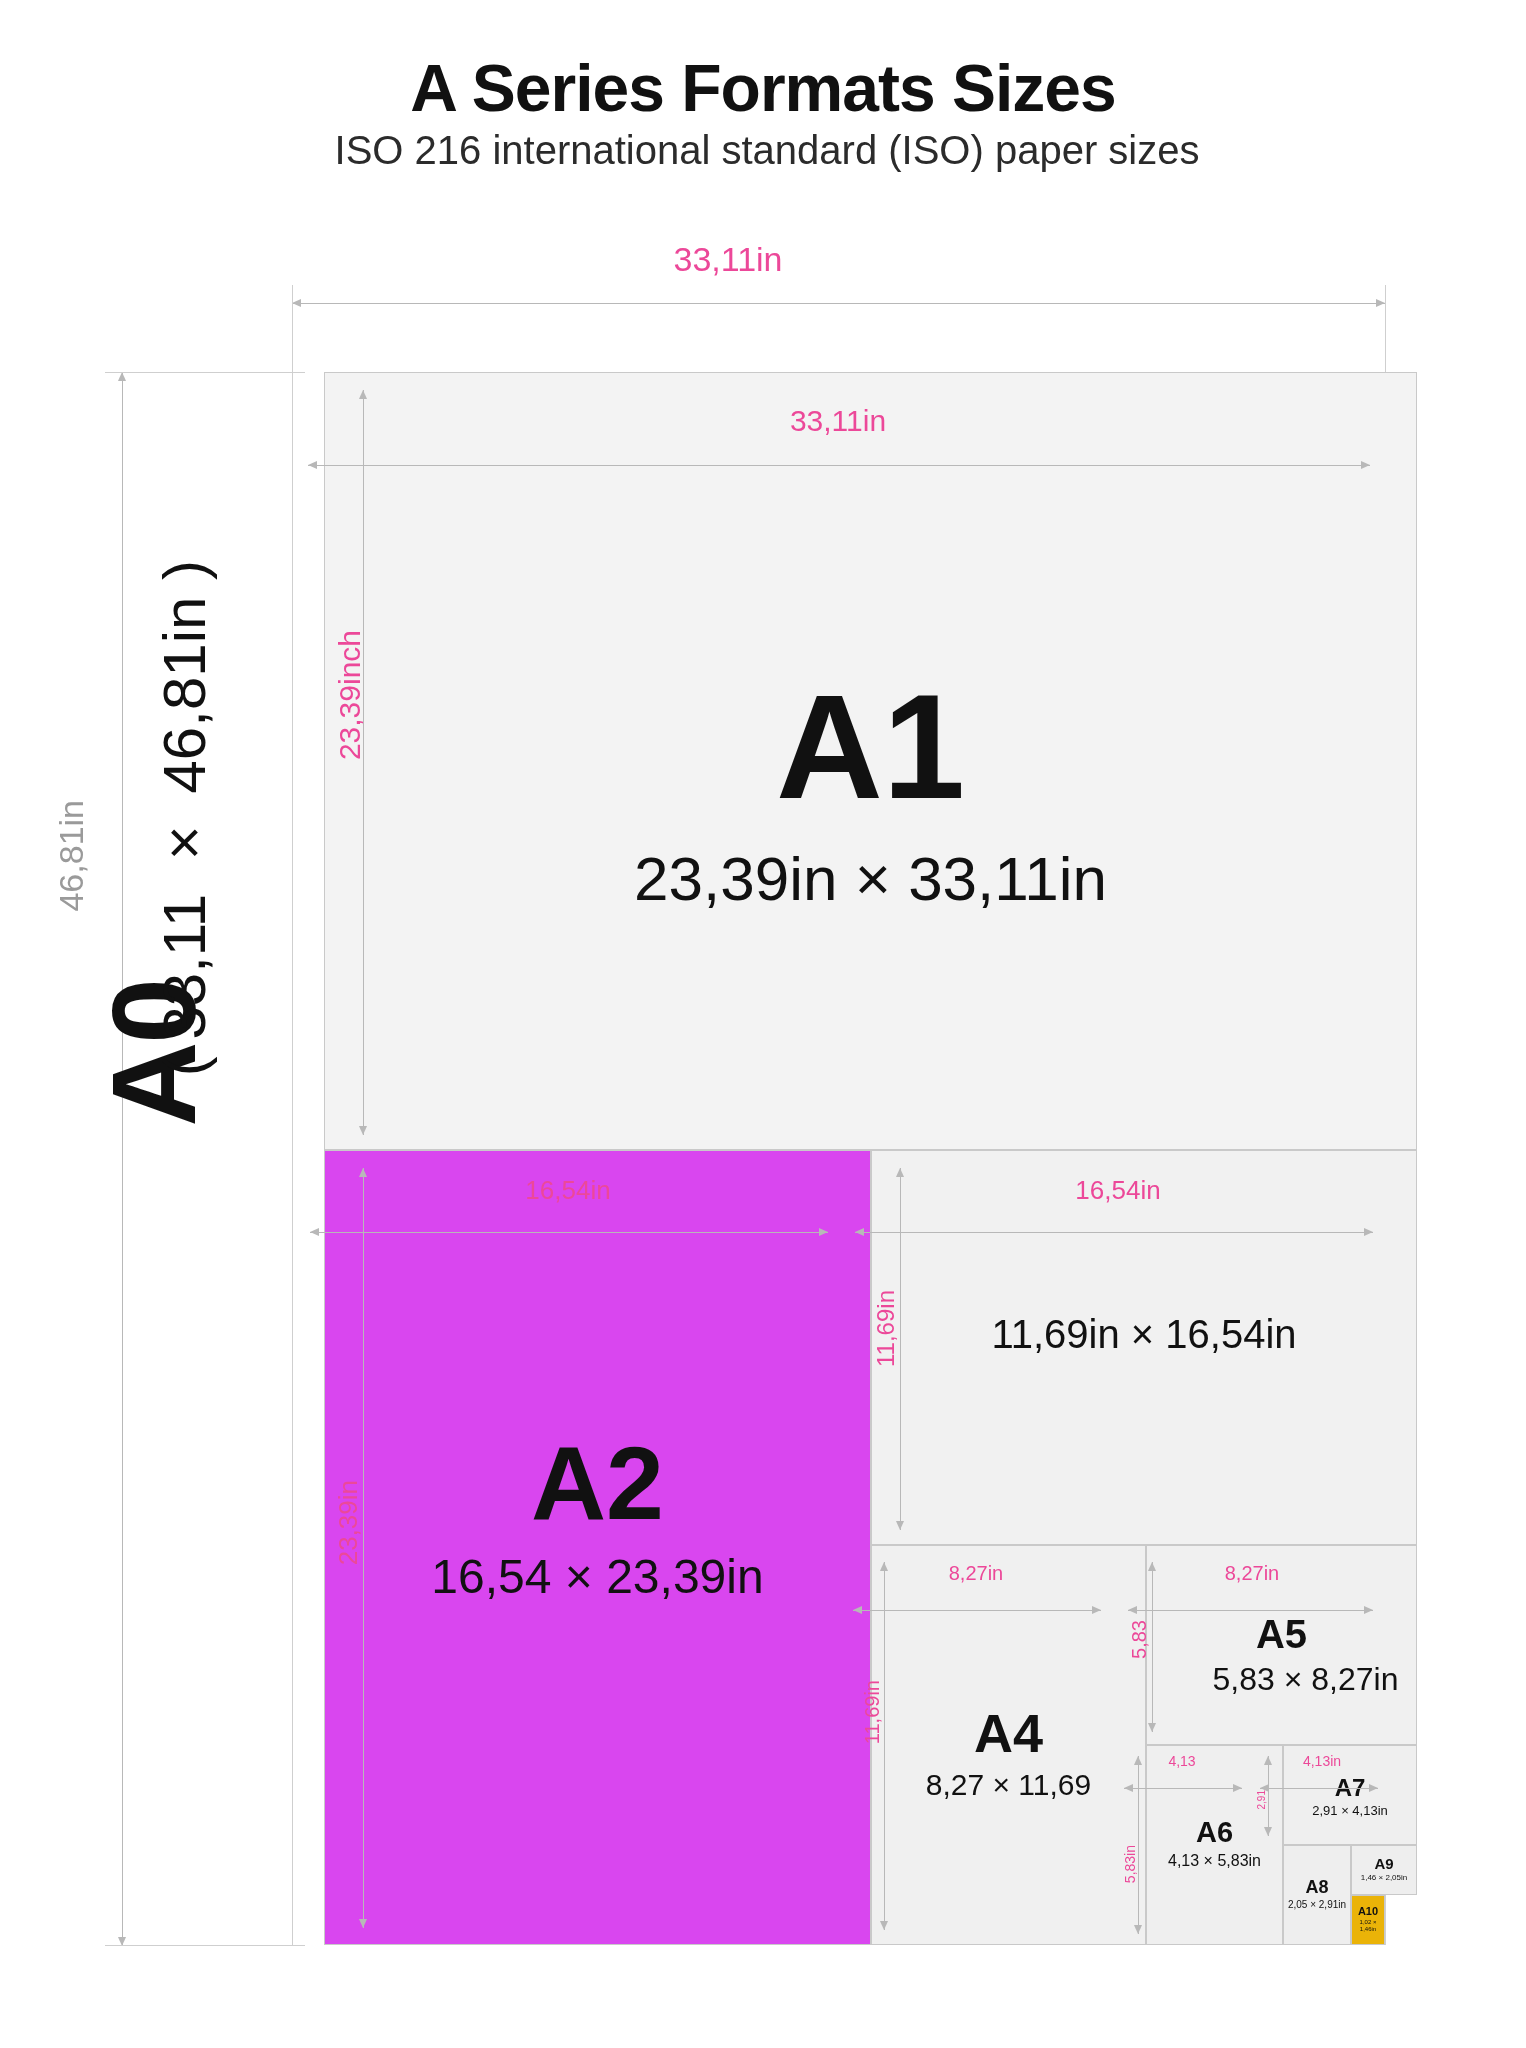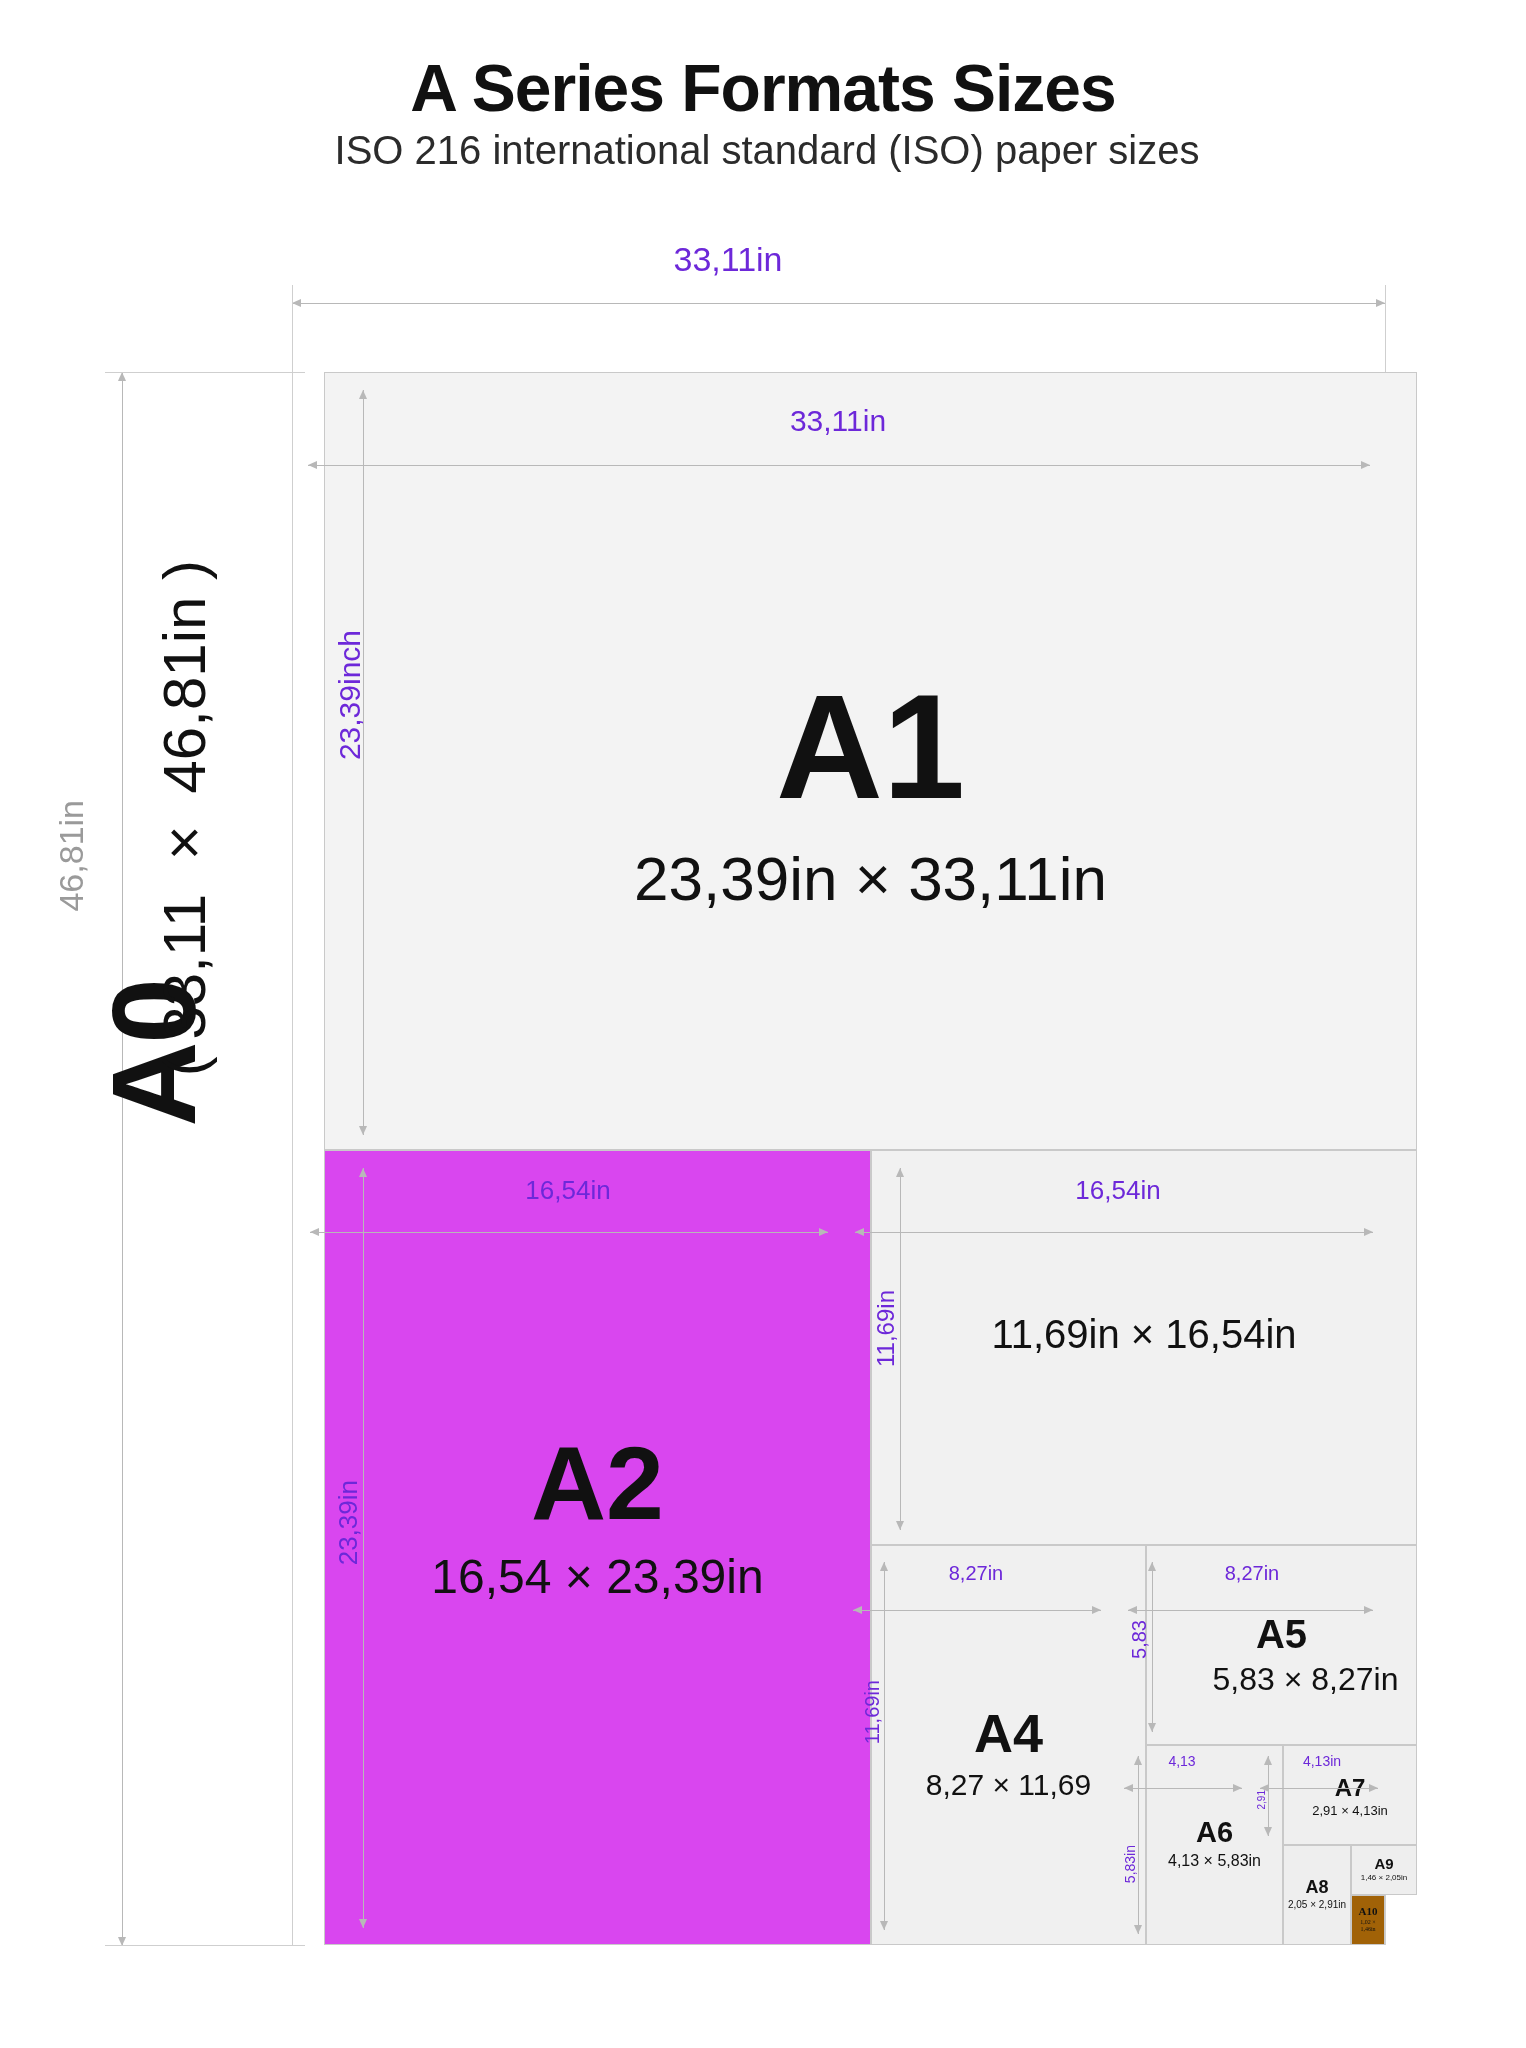--- a/index.html
+++ b/index.html
@@ -12,21 +12,21 @@
     position:absolute;top:50px;left:0;width:100%;text-align:center;
     font-size:66px;font-weight:700;letter-spacing:-1px;color:#111;
   }
   .subtitle{
     position:absolute;top:128px;left:4px;width:100%;text-align:center;
     font-size:40px;font-weight:400;color:#2b2b2b;
   }
 
   
   .dimtext{
-    position:absolute;color:#6d28d9;font-size:26px;white-space:nowrap;
+    position:absolute;color:#ec4899;font-size:26px;white-space:nowrap;
   }
   .dimtext.small{font-size:20px;}
   .dimtext.xsmall{font-size:14px;}
   .dimtext.xxsmall{font-size:10px;}
   .vert{writing-mode:vertical-rl;transform:rotate(180deg);}
 
   .arrow-h{position:absolute;height:1px;background:#b8b8b8;}
   .arrow-h:before,.arrow-h:after{
     content:"";position:absolute;top:-4px;width:0;height:0;
     border-top:4.5px solid transparent;border-bottom:4.5px solid transparent;
@@ -171,18 +171,18 @@
   </div>
 </div>
 
 <div class="sheet" style="left:1319px;top:1845px;width:66px;height:50px;background:#eeeeee;">
   <div class="label" style="top:10px;">
     <div class="lab-name" style="font-size:15px;">A9</div>
     <div class="lab-dims" style="font-size:8px;margin-top:2px;">1,46 × 2,05in</div>
   </div>
 </div>
 
-<div class="sheet" style="left:1319px;top:1895px;width:34px;height:50px;background:#a16207;font-family:Liberation Serif, serif;">
+<div class="sheet" style="left:1319px;top:1895px;width:34px;height:50px;background:#eab308;">
   <div class="label" style="top:10px;">
     <div class="lab-name" style="font-size:11px;">A10</div>
     <div class="lab-dims" style="font-size:6px;margin-top:2px;">1,02 × 1,46in</div>
   </div>
 </div>
 
 </body></html>

